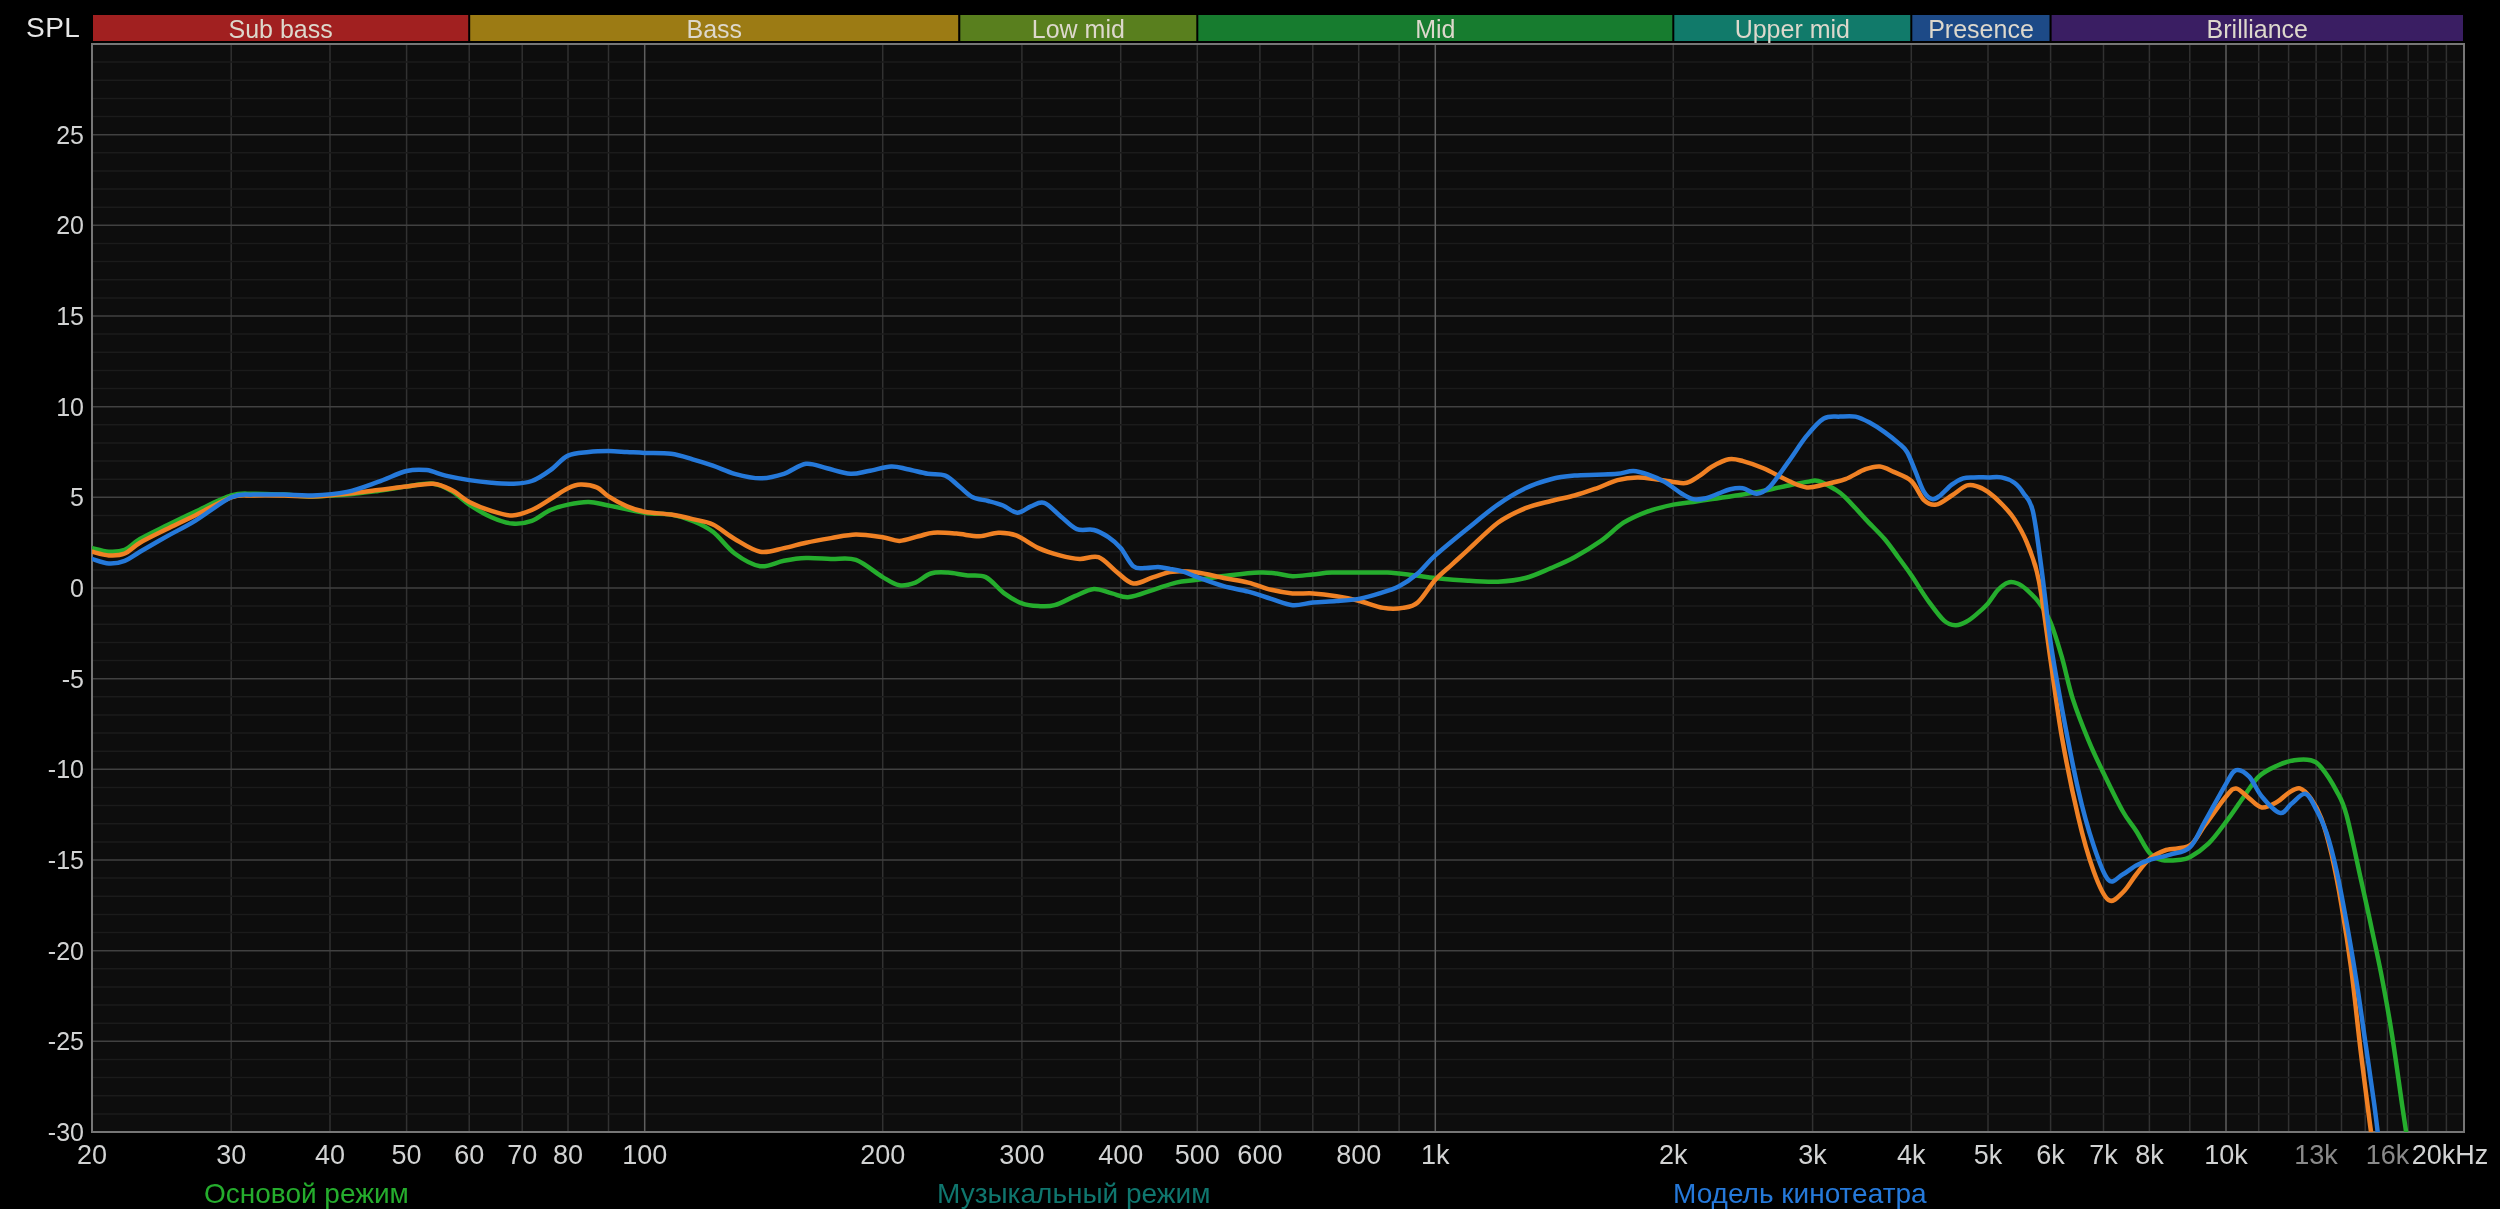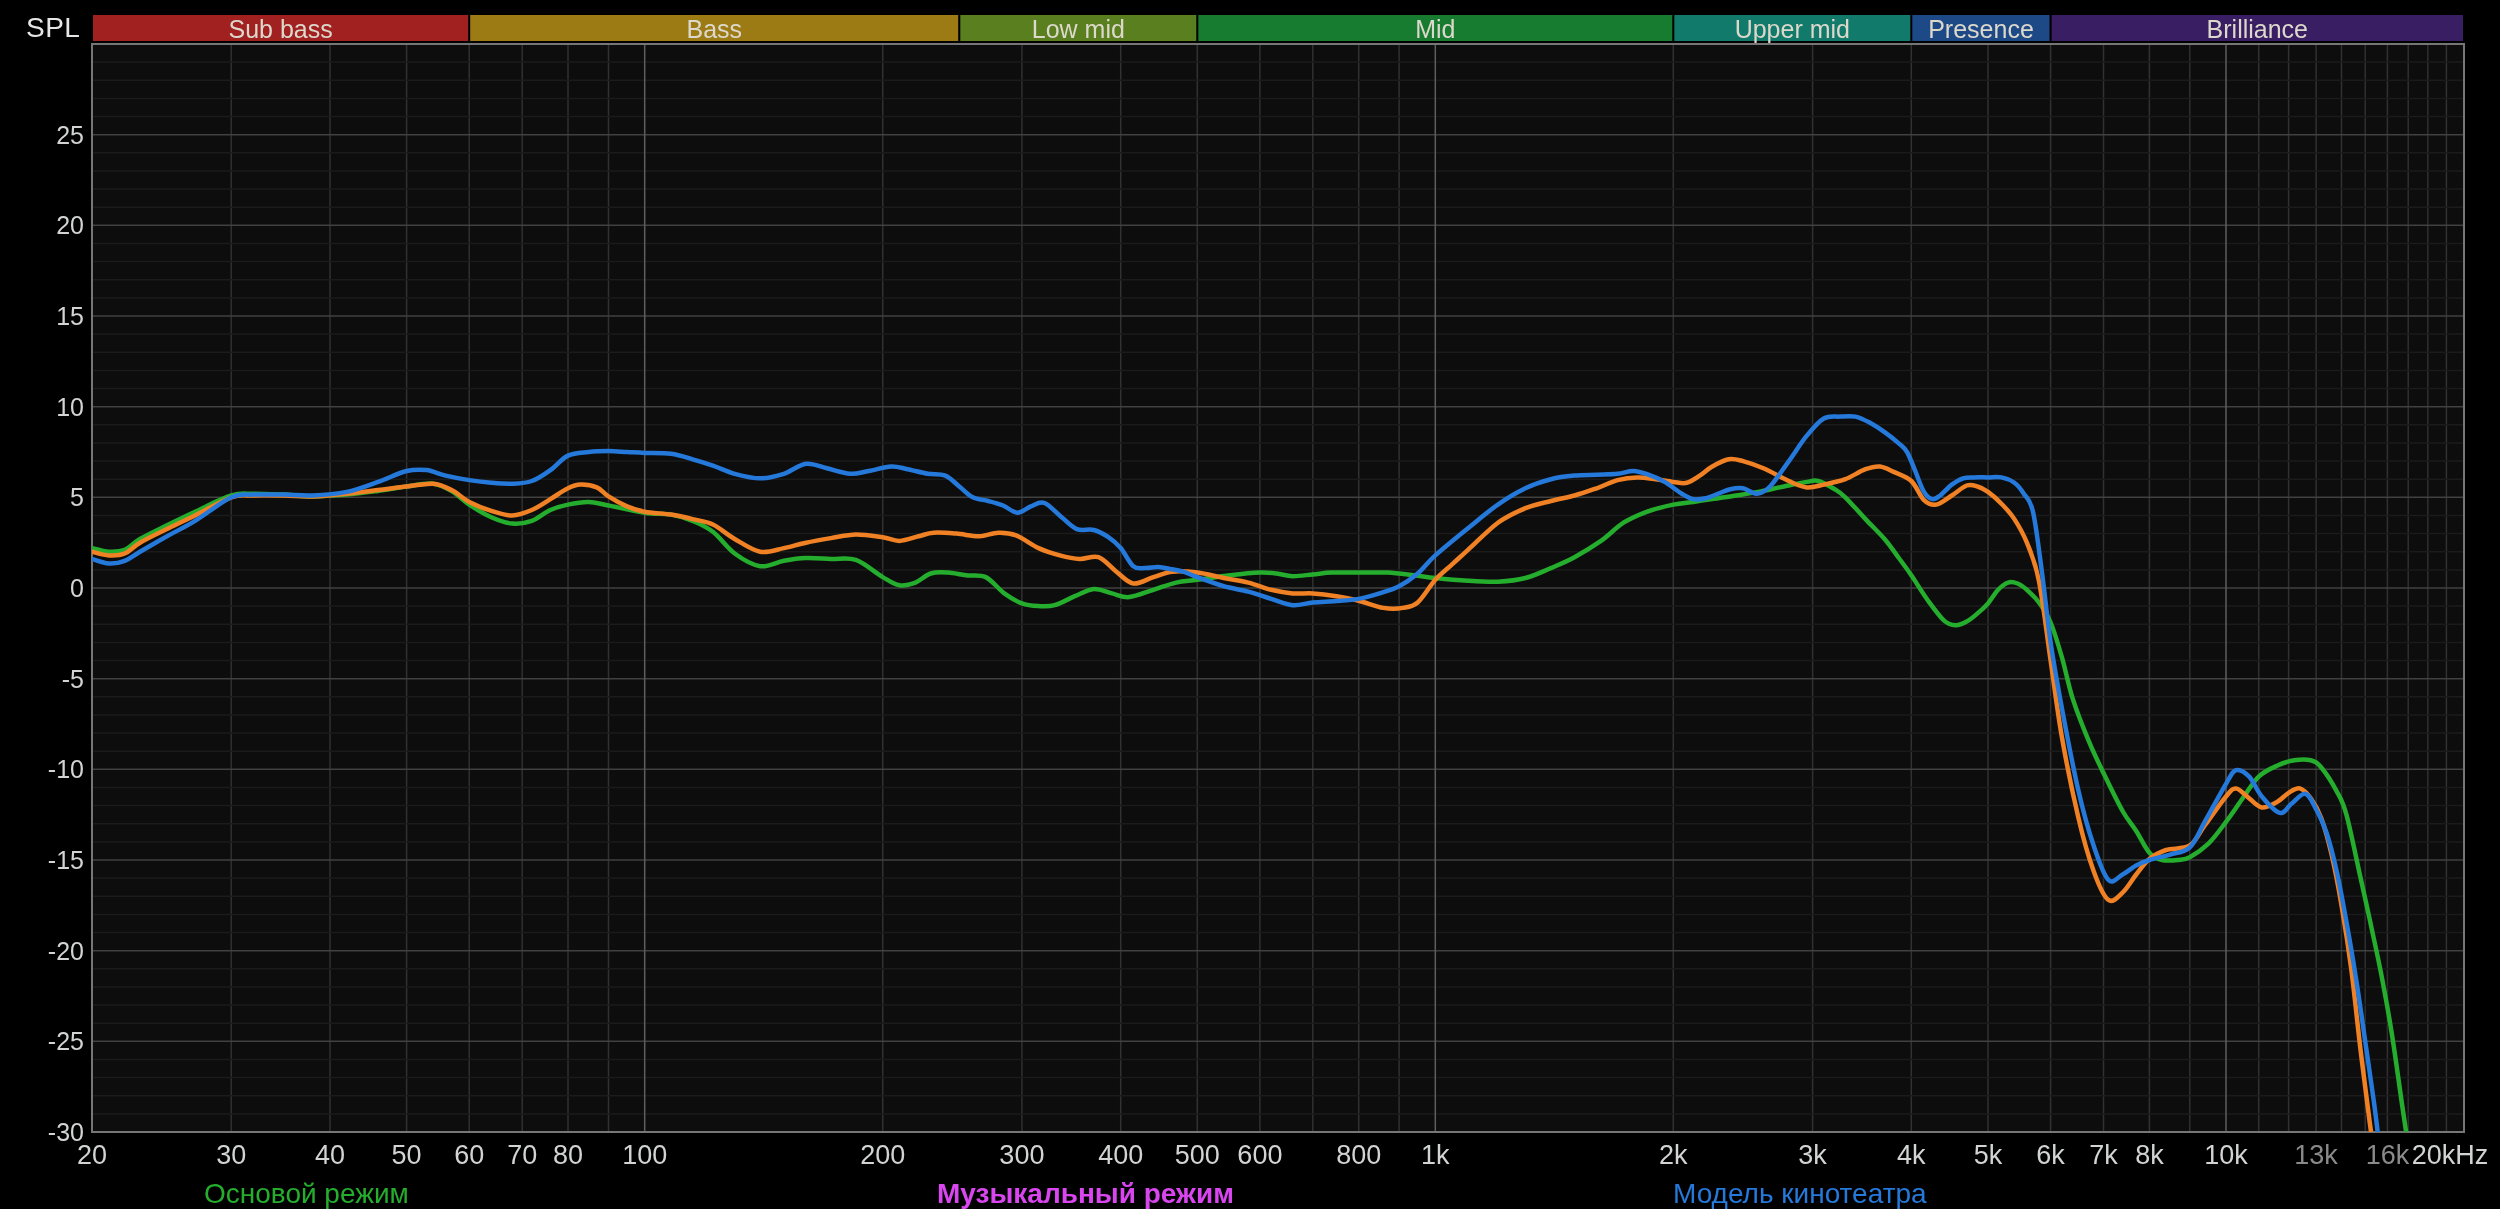--- a/index.html
+++ b/index.html
@@ -183,16 +183,16 @@
         <text x="84" y="670.7" dominant-baseline="central" class="ylab">-5</text>
         <text x="84" y="761.3" dominant-baseline="central" class="ylab">-10</text>
         <text x="84" y="852.0" dominant-baseline="central" class="ylab">-15</text>
         <text x="84" y="942.7" dominant-baseline="central" class="ylab">-20</text>
         <text x="84" y="1033.3" dominant-baseline="central" class="ylab">-25</text>
         <text x="84" y="1124.0" dominant-baseline="central" class="ylab">-30</text>
       </g>
     </svg>
   <div class="legend" id="legend">
       <span style="left: 204px; color: rgb(37, 173, 45);">Основой режим</span>
-      <span style="left: 937px; color: #d946ef; font-weight: bold;">Музыкальный режим</span>
+      <span style="left: 937px; color: #0f766e;">Музыкальный режим</span>
       <span style="left: 1673px; color: rgb(37, 121, 218);">Модель кинотеатра</span>
     </div>
 </div>
 
 </body></html>

